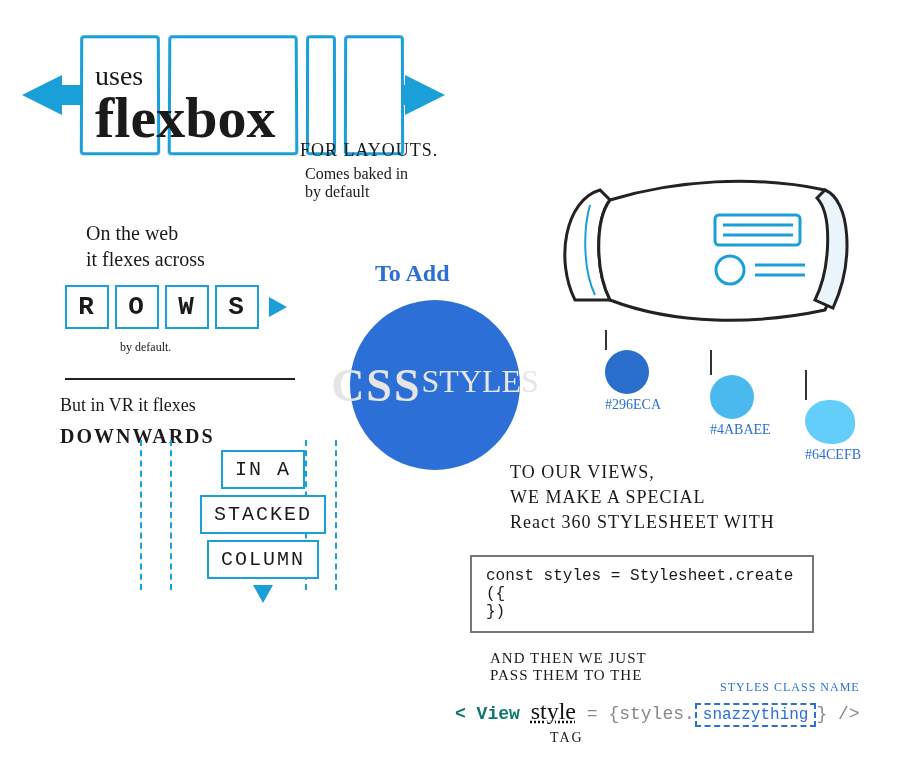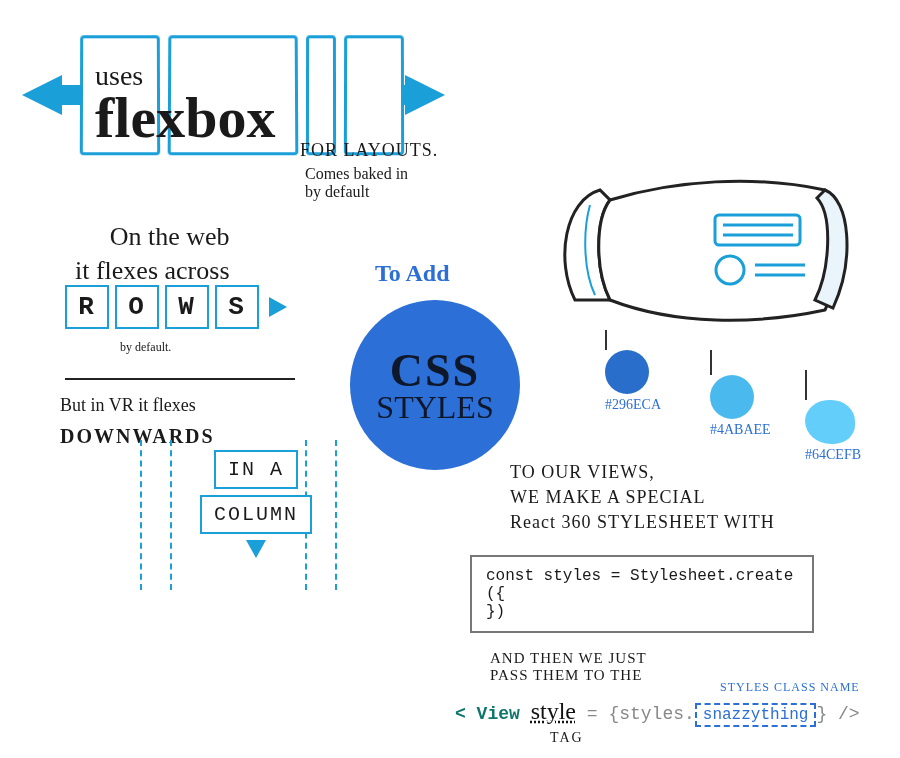--- a/index.html
+++ b/index.html
@@ -52,21 +52,21 @@
     border-top:20px solid transparent;
     border-bottom:20px solid transparent;
   }
   .arrow-left-wrap { top:75px; left:22px; display:flex; align-items:center;}
   .arrow-left { border-right:40px solid #1a9fd9;}
   .arrow-right-wrap { top:75px; left:380px; display:flex; align-items:center;}
   .arrow-right{ border-left:40px solid #1a9fd9;}
   .arrow-bar { width:25px; height:20px; background:#1a9fd9;}
 
   
-  .rows-text1 { top:220px; left:75px; font-size:26px; line-height:1.3;text-align:right;}
+  .rows-text1 { top:220px; left:86px; font-size:20px; line-height:1.3;}
   .rows-boxes { top:285px; left:65px; display:flex; gap:6px; align-items:center;}
   .row-box {
     border:2.5px solid #1a9fd9; width:44px; height:44px;
     display:flex;align-items:center;justify-content:center;
     font-size:26px; font-family:"Courier New",monospace; font-weight:bold;
     letter-spacing:2px;
   }
   .row-arrow-small {
     width:0;height:0;border-top:10px solid transparent;
     border-bottom:10px solid transparent;border-left:18px solid #1a9fd9;
@@ -90,22 +90,22 @@
   .dash-line { border-left:2px dashed #1a9fd9; height:150px;}
   .dash1{ top:440px; left:140px;}
   .dash2{ top:440px; left:170px;}
   .dash3{ top:440px; left:305px;}
   .dash4{ top:440px; left:335px;}
 
   
   .to-add { top:260px; left:375px; color:#2c6fd6; font-size:24px; font-weight:bold;}
   .circle {
     top:300px; left:350px; width:170px; height:170px; border-radius:50%;
-    background:#2c6fd6; display:flex; flex-direction:column;
-    align-items:center; justify-content:center; color:#0f172a;
+    background:#2c6fd6; display:flex; flex-direction:row;
+    align-items:center; justify-content:center; color:#e5e5e5;
   }
   .circle .css { font-size:46px; font-weight:bold; letter-spacing:2px;}
   .circle .styles-word { font-size:32px; font-family:"Brush Script MT",cursive; margin-top:-8px;}
 
   
   .palette { top:160px; left:555px; width:300px; height:180px;}
   .palette svg { width:100%; height:100%; overflow:visible;}
   .swatch { width:44px; height:44px; border-radius:50%; display:inline-block;}
   .swatch-wrap { position:absolute; display:flex; flex-direction:column; align-items:flex-start; font-size:12px; color:#2c6fd6;}
   .swatch-line { width:2px; background:#333;}
@@ -175,20 +175,21 @@
 <div class="abs vr-text">But in VR it flexes</div>
 <div class="abs downwards">DOWNWARDS</div>
 
 <div class="abs dash-line dash1"></div>
 <div class="abs dash-line dash2"></div>
 <div class="abs dash-line dash3"></div>
 <div class="abs dash-line dash4"></div>
 
 <div class="abs col-boxes">
   <div class="col-box">IN A</div>
+  <div class="col-box">STACKED</div>
   <div class="col-box">COLUMN</div>
   <div class="col-arrow"></div>
 </div>
 
 <div class="abs to-add">To Add</div>
 <div class="abs circle">
   <div class="css">CSS</div>
   <div class="styles-word">STYLES</div>
 </div>
 

